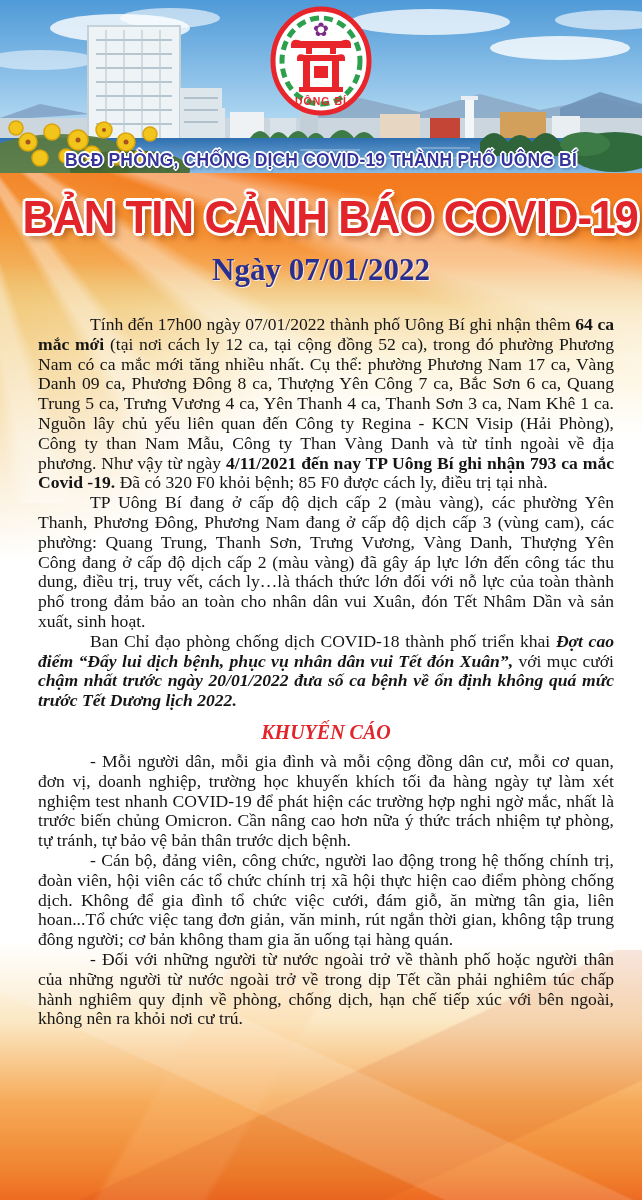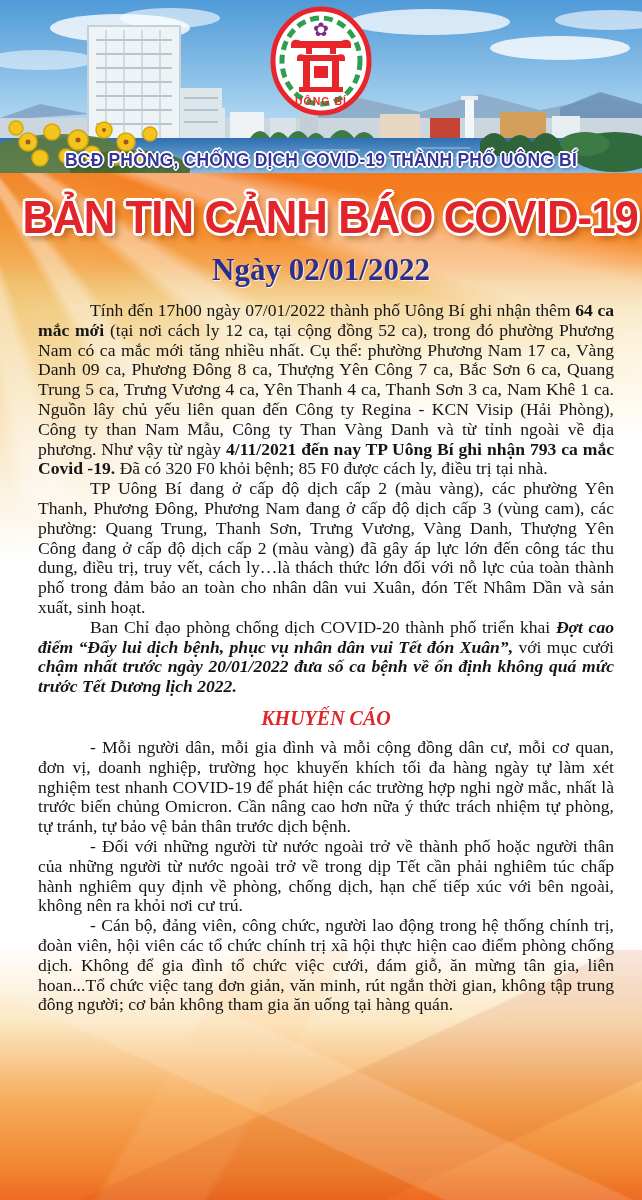--- a/index.html
+++ b/index.html
@@ -63,21 +63,21 @@
       -2px -2px 0 #fff, 2px -2px 0 #fff, -2px 2px 0 #fff, 2px 2px 0 #fff,
       5px 5px 7px rgba(130,45,0,.55);
   }
   .date{
     margin-top:8px; text-align:center;
     font-family:"Liberation Serif", serif; font-weight:bold; font-size:31px;
     color:#2a2f8f; text-shadow:1px 1px 0 rgba(255,255,255,.7);
   }
 
   .bodytext{
-    margin-top:13px; padding:0 28px 0 38px;
+    margin-top:27px; padding:0 28px 0 38px;
     font-size:17.6px; line-height:19.8px; color:#151515;
     text-align:justify;
   }
   .bodytext p{ text-indent:52px; }
   .advisory{
     text-align:center; text-indent:0 !important;
     font-family:"Liberation Serif", serif; font-weight:bold; font-style:italic;
     font-size:20px; line-height:36px; color:#e2252b; margin:3px 0 2px 0;
   }
   b{ font-weight:bold; }
@@ -190,30 +190,30 @@
         <text x="52" y="100" text-anchor="middle" font-family="Liberation Sans, sans-serif" font-weight="bold" font-size="10.5" fill="#e8252b" letter-spacing="1">UÔNG BÍ</text>
       </svg>
     </div>
 
     <div class="banner">BCĐ PHÒNG, CHỐNG DỊCH COVID-19 THÀNH PHỐ UÔNG BÍ</div>
   </div>
 
   <div class="content">
     <div class="inner">
       <div class="title">BẢN TIN CẢNH BÁO COVID-19</div>
-      <div class="date">Ngày 02/01/2022</div>
+      <div class="date">Ngày 07/01/2022</div>
 
       <div class="bodytext">
         <p><span>Tính đến 17h00 ngày 07/01/2022 thành phố Uông Bí ghi nhận thêm </span><b>64 ca mắc mới </b><span>(tại nơi cách ly 12 ca, tại cộng đồng 52 ca), trong đó phường Phương Nam có ca mắc mới tăng nhiều nhất. Cụ thể: phường Phương Nam 17 ca, Vàng Danh 09 ca, Phương Đông 8 ca, Thượng Yên Công 7 ca, Bắc Sơn 6 ca, Quang Trung 5 ca, Trưng Vương 4 ca, Yên Thanh 4 ca, Thanh Sơn 3 ca, Nam Khê 1 ca. Nguồn lây chủ yếu liên quan đến Công ty Regina - KCN Visip (Hải Phòng), Công ty than Nam Mẫu, Công ty Than Vàng Danh và từ tỉnh ngoài về địa phương. Như vậy từ ngày </span><b>4/11/2021 đến nay TP Uông Bí ghi nhận 793 ca mắc Covid -19.</b><span> Đã có 320 F0 khỏi bệnh; 85 F0 được cách ly, điều trị tại nhà.</span></p>
 
         <p>TP Uông Bí đang ở cấp độ dịch cấp 2 (màu vàng), các phường Yên Thanh, Phương Đông, Phương Nam đang ở cấp độ dịch cấp 3 (vùng cam), các phường: Quang Trung, Thanh Sơn, Trưng Vương, Vàng Danh, Thượng Yên Công đang ở cấp độ dịch cấp 2 (màu vàng) đã gây áp lực lớn đến công tác thu dung, điều trị, truy vết, cách ly…là thách thức lớn đối với nỗ lực của toàn thành phố trong đảm bảo an toàn cho nhân dân vui Xuân, đón Tết Nhâm Dần và sản xuất, sinh hoạt.</p>
 
-        <p><span>Ban Chỉ đạo phòng chống dịch COVID-20 thành phố triển khai </span><span class="bi">Đợt cao điểm “Đẩy lui dịch bệnh, phục vụ nhân dân vui Tết đón Xuân”, </span><span>với mục cưới </span><span class="bi">chậm nhất trước ngày 20/01/2022 đưa số ca bệnh về ổn định không quá mức trước Tết Dương lịch 2022.</span></p>
+        <p><span>Ban Chỉ đạo phòng chống dịch COVID-18 thành phố triển khai </span><span class="bi">Đợt cao điểm “Đẩy lui dịch bệnh, phục vụ nhân dân vui Tết đón Xuân”, </span><span>với mục cưới </span><span class="bi">chậm nhất trước ngày 20/01/2022 đưa số ca bệnh về ổn định không quá mức trước Tết Dương lịch 2022.</span></p>
 
         <h2 class="advisory">KHUYẾN CÁO</h2>
 
         <p>- Mỗi người dân, mỗi gia đình và mỗi cộng đồng dân cư, mỗi cơ quan, đơn vị, doanh nghiệp, trường học khuyến khích tối đa hàng ngày tự làm xét nghiệm test nhanh COVID-19 để phát hiện các trường hợp nghi ngờ mắc, nhất là trước biến chủng Omicron. Cần nâng cao hơn nữa ý thức trách nhiệm tự phòng, tự tránh, tự bảo vệ bản thân trước dịch bệnh.</p>
+        <p>- Cán bộ, đảng viên, công chức, người lao động trong hệ thống chính trị, đoàn viên, hội viên các tổ chức chính trị xã hội thực hiện cao điểm phòng chống dịch. Không để gia đình tổ chức việc cưới, đám giỗ, ăn mừng tân gia, liên hoan...Tổ chức việc tang đơn giản, văn minh, rút ngắn thời gian, không tập trung đông người; cơ bản không tham gia ăn uống tại hàng quán.</p>
         <p>- Đối với những người từ nước ngoài trở về thành phố hoặc người thân của những người từ nước ngoài trở về trong dịp Tết cần phải nghiêm túc chấp hành nghiêm quy định về phòng, chống dịch, hạn chế tiếp xúc với bên ngoài, không nên ra khỏi nơi cư trú.</p>
-        <p>- Cán bộ, đảng viên, công chức, người lao động trong hệ thống chính trị, đoàn viên, hội viên các tổ chức chính trị xã hội thực hiện cao điểm phòng chống dịch. Không để gia đình tổ chức việc cưới, đám giỗ, ăn mừng tân gia, liên hoan...Tổ chức việc tang đơn giản, văn minh, rút ngắn thời gian, không tập trung đông người; cơ bản không tham gia ăn uống tại hàng quán.</p>
       </div>
     </div>
   </div>
 </div>
 
 </body></html>

